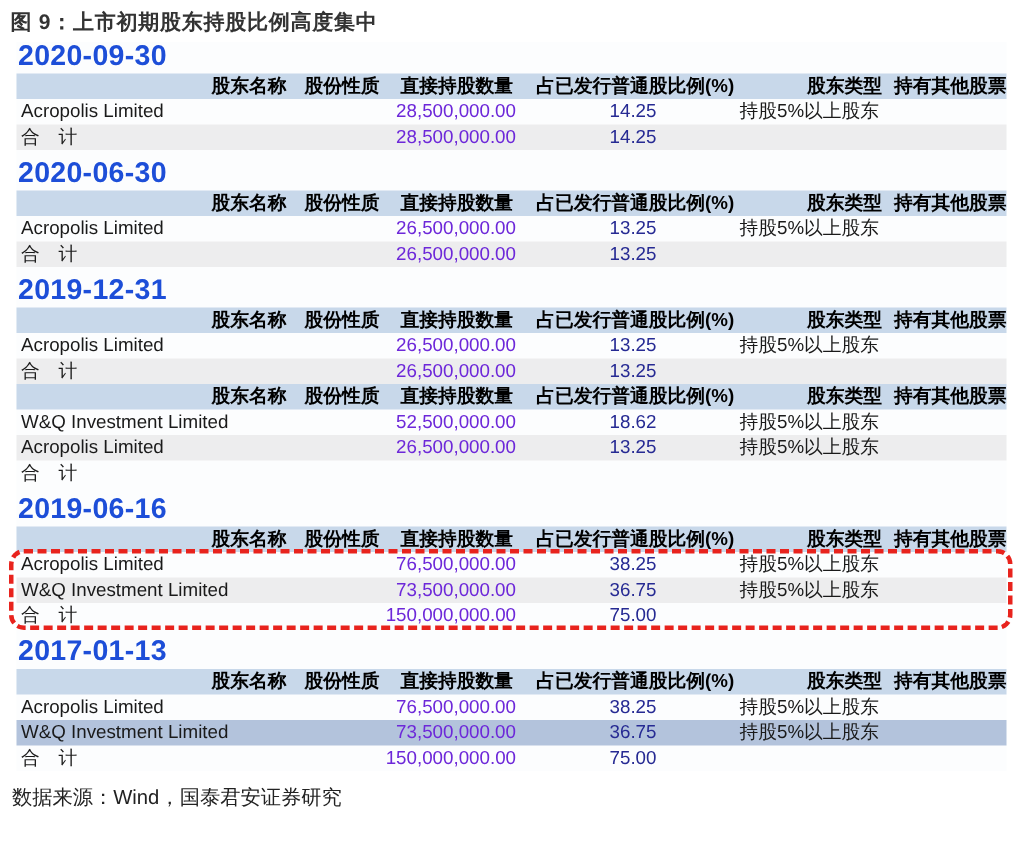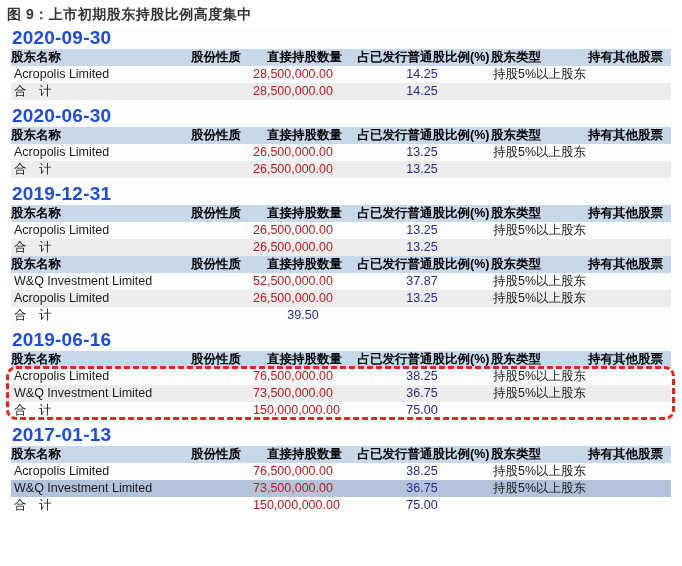--- a/index.html
+++ b/index.html
@@ -21,24 +21,24 @@
   .row {
     display:grid;
     grid-template-columns:180px 62px 103px 135px 97px 83px;
     height:17px; line-height:17px; align-items:center;
   }
   .row.head { background:#c8d8ea; font-weight:bold; color:#000; }
   .rows { position:relative; }
   .row.alt  { background:#ededee; }
   .row.blue { background:#b3c3dc; }
   .cell { white-space:nowrap; overflow:hidden; }
-  .head .cell { text-align:left; overflow:visible; padding:0; }
+  .head .cell { text-align:right; overflow:visible; padding:0; }
   .c0 { padding-left:3px; text-align:left; }
   .c1 { text-align:center; }
-  .c2 { text-align:left; padding-right:12px; color:#b91c1c; }
+  .c2 { text-align:right; padding-right:12px; color:#6d28d9; }
   .c3 { text-align:center; padding-right:3px;  color:#262a93; }
   .c4 { text-align:left; padding-left:2px; }
   .c5 { text-align:center;font-family:Liberation Serif, serif; }
   .head .c2, .head .c3 { color:#000; padding-right:0; text-align:center; }
   .red-box {
     position:absolute; left:-5px; right:-4px; top:-2px; bottom:-1px;
     border:3px dashed #e8231d; border-radius:10px; pointer-events:none;
   }
   .source { margin:9px 0 0 8px; font-size:13.5px; color:#222; line-height:17px; }
 </style>
@@ -152,36 +152,35 @@
             <div class="cell c2">直接持股数量</div>
             <div class="cell c3">占已发行普通股比例(%)</div>
             <div class="cell c4">股东类型</div>
             <div class="cell c5">持有其他股票</div>
           </div>
       <div class="rows">
             <div class="row">
               <div class="cell c0">W&amp;Q Investment Limited</div>
               <div class="cell c1"></div>
               <div class="cell c2">52,500,000.00</div>
-              <div class="cell c3">37.87</div>
-              <div class="cell c4">持股5%以上股东</div>
-              <div class="cell c5"></div>
-            </div>
-            <div class="row alt">
-              <div class="cell c0">Acropolis Limited</div>
-              <div class="cell c1"></div>
-              <div class="cell c2">26,500,000.00</div>
-              <div class="cell c3">13.25</div>
-              <div class="cell c4">持股5%以上股东</div>
-              <div class="cell c5"></div>
-            </div>
-            <div class="row">
-              <div class="cell c0">合　计</div>
-              <div class="cell c1"></div>
-              <div class="cell c3">39.50</div>
+              <div class="cell c3">18.62</div>
+              <div class="cell c4">持股5%以上股东</div>
+              <div class="cell c5"></div>
+            </div>
+            <div class="row alt">
+              <div class="cell c0">Acropolis Limited</div>
+              <div class="cell c1"></div>
+              <div class="cell c2">26,500,000.00</div>
+              <div class="cell c3">13.25</div>
+              <div class="cell c4">持股5%以上股东</div>
+              <div class="cell c5"></div>
+            </div>
+            <div class="row">
+              <div class="cell c0">合　计</div>
+              <div class="cell c1"></div>
               <div class="cell c4"></div>
               <div class="cell c5"></div>
             </div>
           </div>
     </div>
   </section>
 
   <section class="section">
     <div class="date">2019-06-16</div>
     <div class="tbl">
@@ -256,13 +255,14 @@
               <div class="cell c1"></div>
               <div class="cell c2">150,000,000.00</div>
               <div class="cell c3">75.00</div>
               <div class="cell c4"></div>
               <div class="cell c5"></div>
             </div>
           </div>
     </div>
   </section>
 </div>
+  <div class="source">数据来源：Wind，国泰君安证券研究</div>
 </div>
 
 </body></html>

